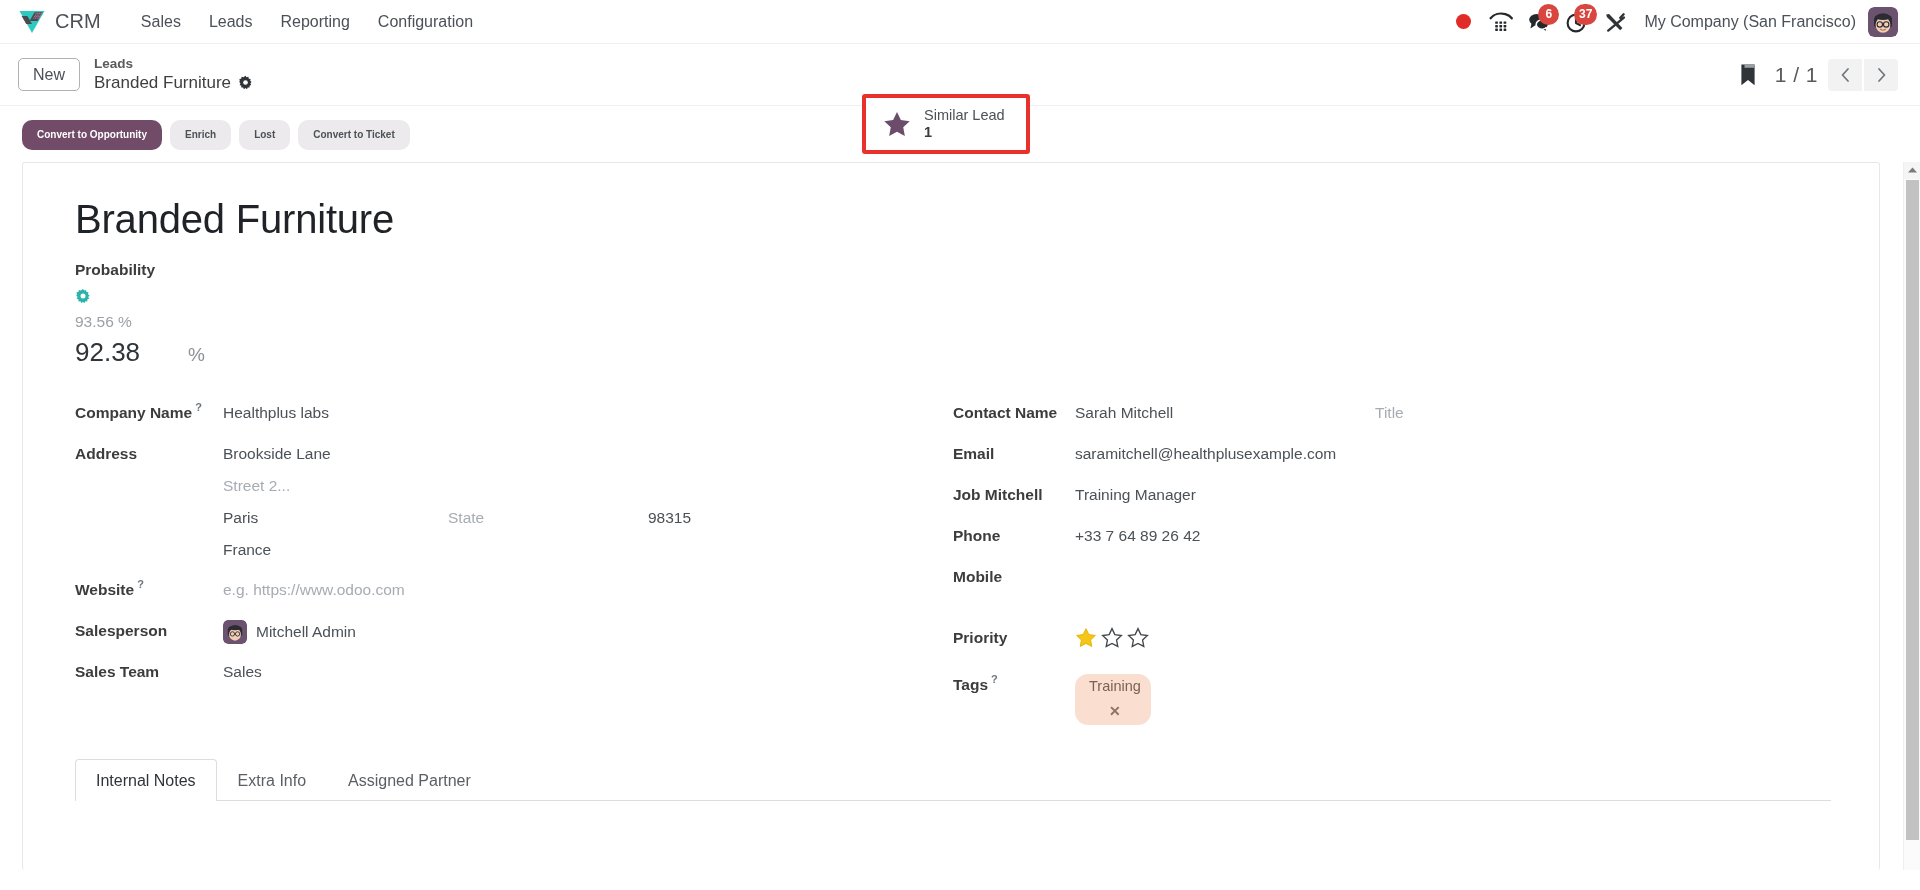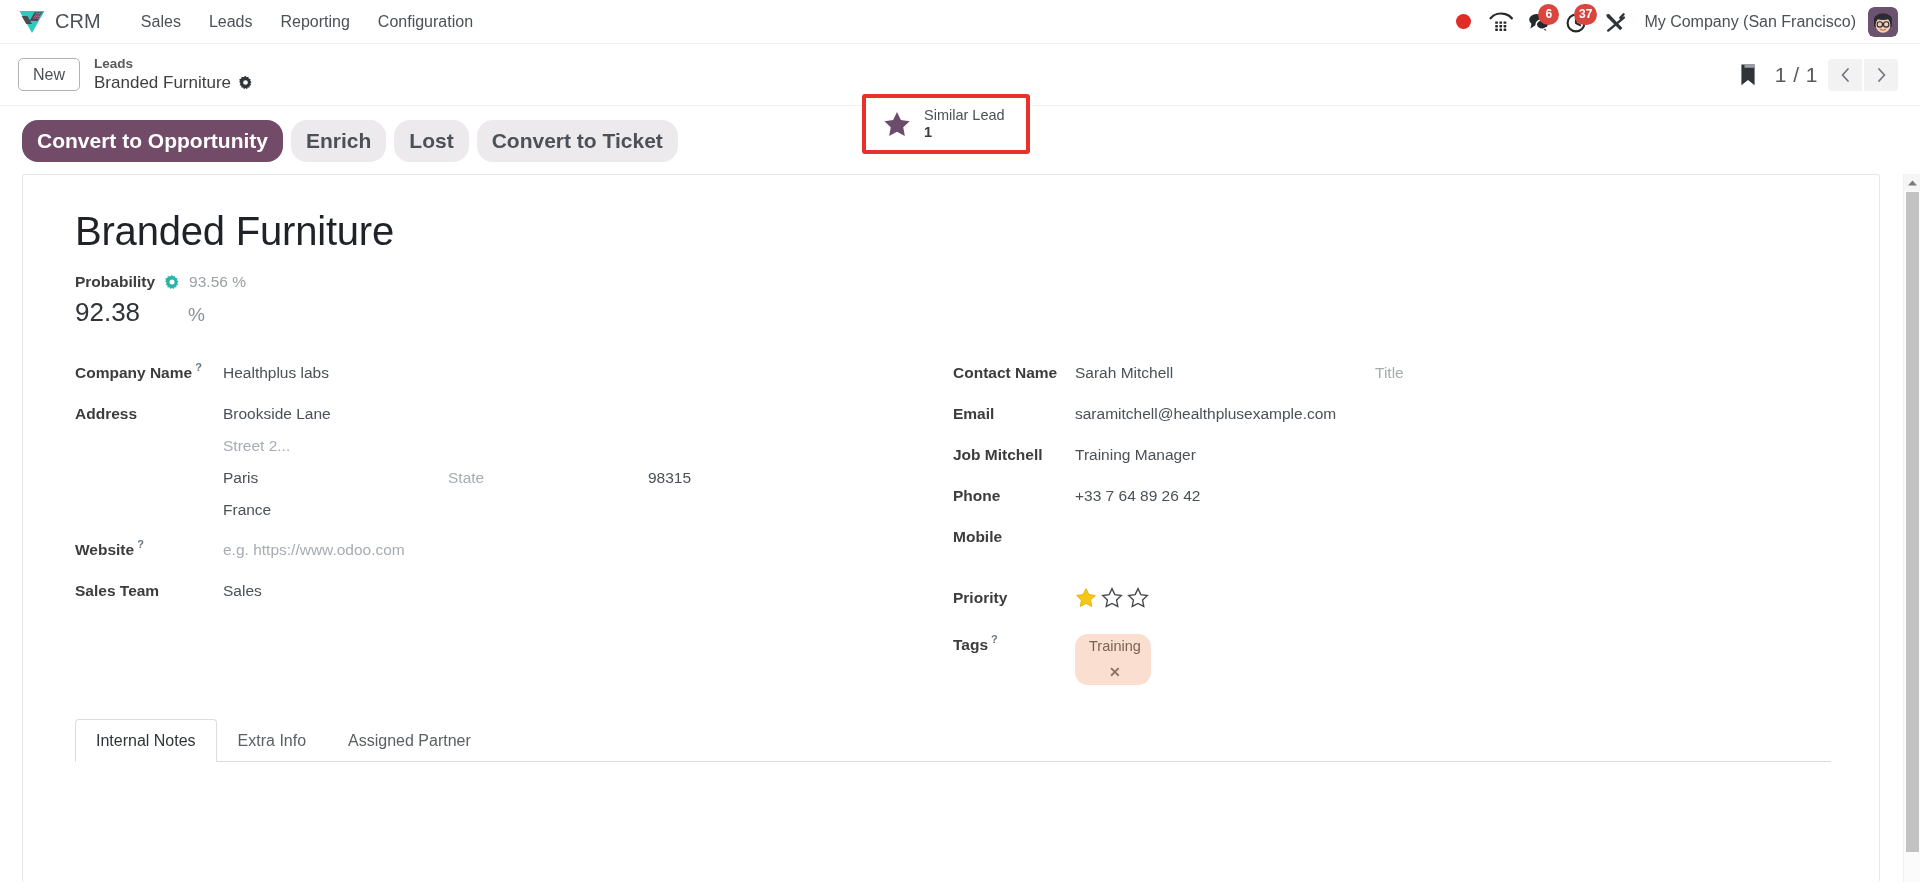--- a/index.html
+++ b/index.html
@@ -210,22 +210,22 @@
 
   
   .action-bar {
     display: flex;
     align-items: center;
     gap: 8px;
     padding: 14px 0 12px 22px;
     background: #fff;
   }
   .act-btn {
-    font-size: 21px;
-    border-radius: 16px;
+    font-size: 10px;
+    border-radius: 10px;
     padding: 9px 15px;
     cursor: pointer;
     border: none;
     font-family: inherit;
     white-space: nowrap;
     line-height: 1.15;
   }
   .act-primary {
     background: #714b67;
     color: #ffffff;
@@ -258,23 +258,23 @@
     font-weight: normal;
     color: #1f2328;
     margin: 0 0 20px 0;
     line-height: 1.1;
     letter-spacing: -.2px;
   }
 
   
   .prob-row {
     display: flex;
-    align-items: center;
     gap: 9px;
     margin-bottom: 6px;
+    flex-direction: column;
   }
   .prob-label { font-size: 15.5px; font-weight: bold; color: #3c3c3c; }
   .prob-auto { font-size: 15.5px; color: #9aa0a6; }
   .prob-big {
     font-size: 26px;
     color: #2f3438;
     display: flex;
     align-items: baseline;
     gap: 48px;
     margin-bottom: 34px;
@@ -625,20 +625,37 @@
         </div>
 
         <div class="frow" style="margin-top:8px;">
           <span class="flabel">
             <span>Website</span>
             <span class="tip">?</span>
           </span>
           <span class="fval ph">e.g. https://www.odoo.com</span>
         </div>
 
+        <div class="frow">
+          <span class="flabel">Salesperson</span>
+          <span class="fval sp-val">
+            <span class="avatar-inline">
+              <svg viewBox="0 0 30 30" width="24" height="24">
+                <rect width="30" height="30" rx="6" fill="#6b5370"></rect>
+                <path d="M6 11 q9 -7 18 0 l0 8 q-9 8 -18 0 Z" fill="#2b2b33"></path>
+                <ellipse cx="15" cy="18" rx="7.4" ry="7.8" fill="#f3cdb4"></ellipse>
+                <path d="M6.6 9.5 q8.4 -6.5 16.8 0 q-1 3.4 -8.4 3.4 q-7.4 0 -8.4 -3.4 Z" fill="#2b2b33"></path>
+                <circle cx="11.8" cy="17.4" r="2.7" fill="none" stroke="#2b2b33" stroke-width="1.1"></circle>
+                <circle cx="18.2" cy="17.4" r="2.7" fill="none" stroke="#2b2b33" stroke-width="1.1"></circle>
+                <path d="M14.5 17.4 h1" stroke="#2b2b33" stroke-width="1.1"></path>
+              </svg>
+            </span>
+            <span>Mitchell Admin</span>
+          </span>
+        </div>
 
         <div class="frow">
           <span class="flabel">Sales Team</span>
           <span class="fval">Sales</span>
         </div>
       </div>
 
       <div class="col col-right">
 
         <div class="frow">

